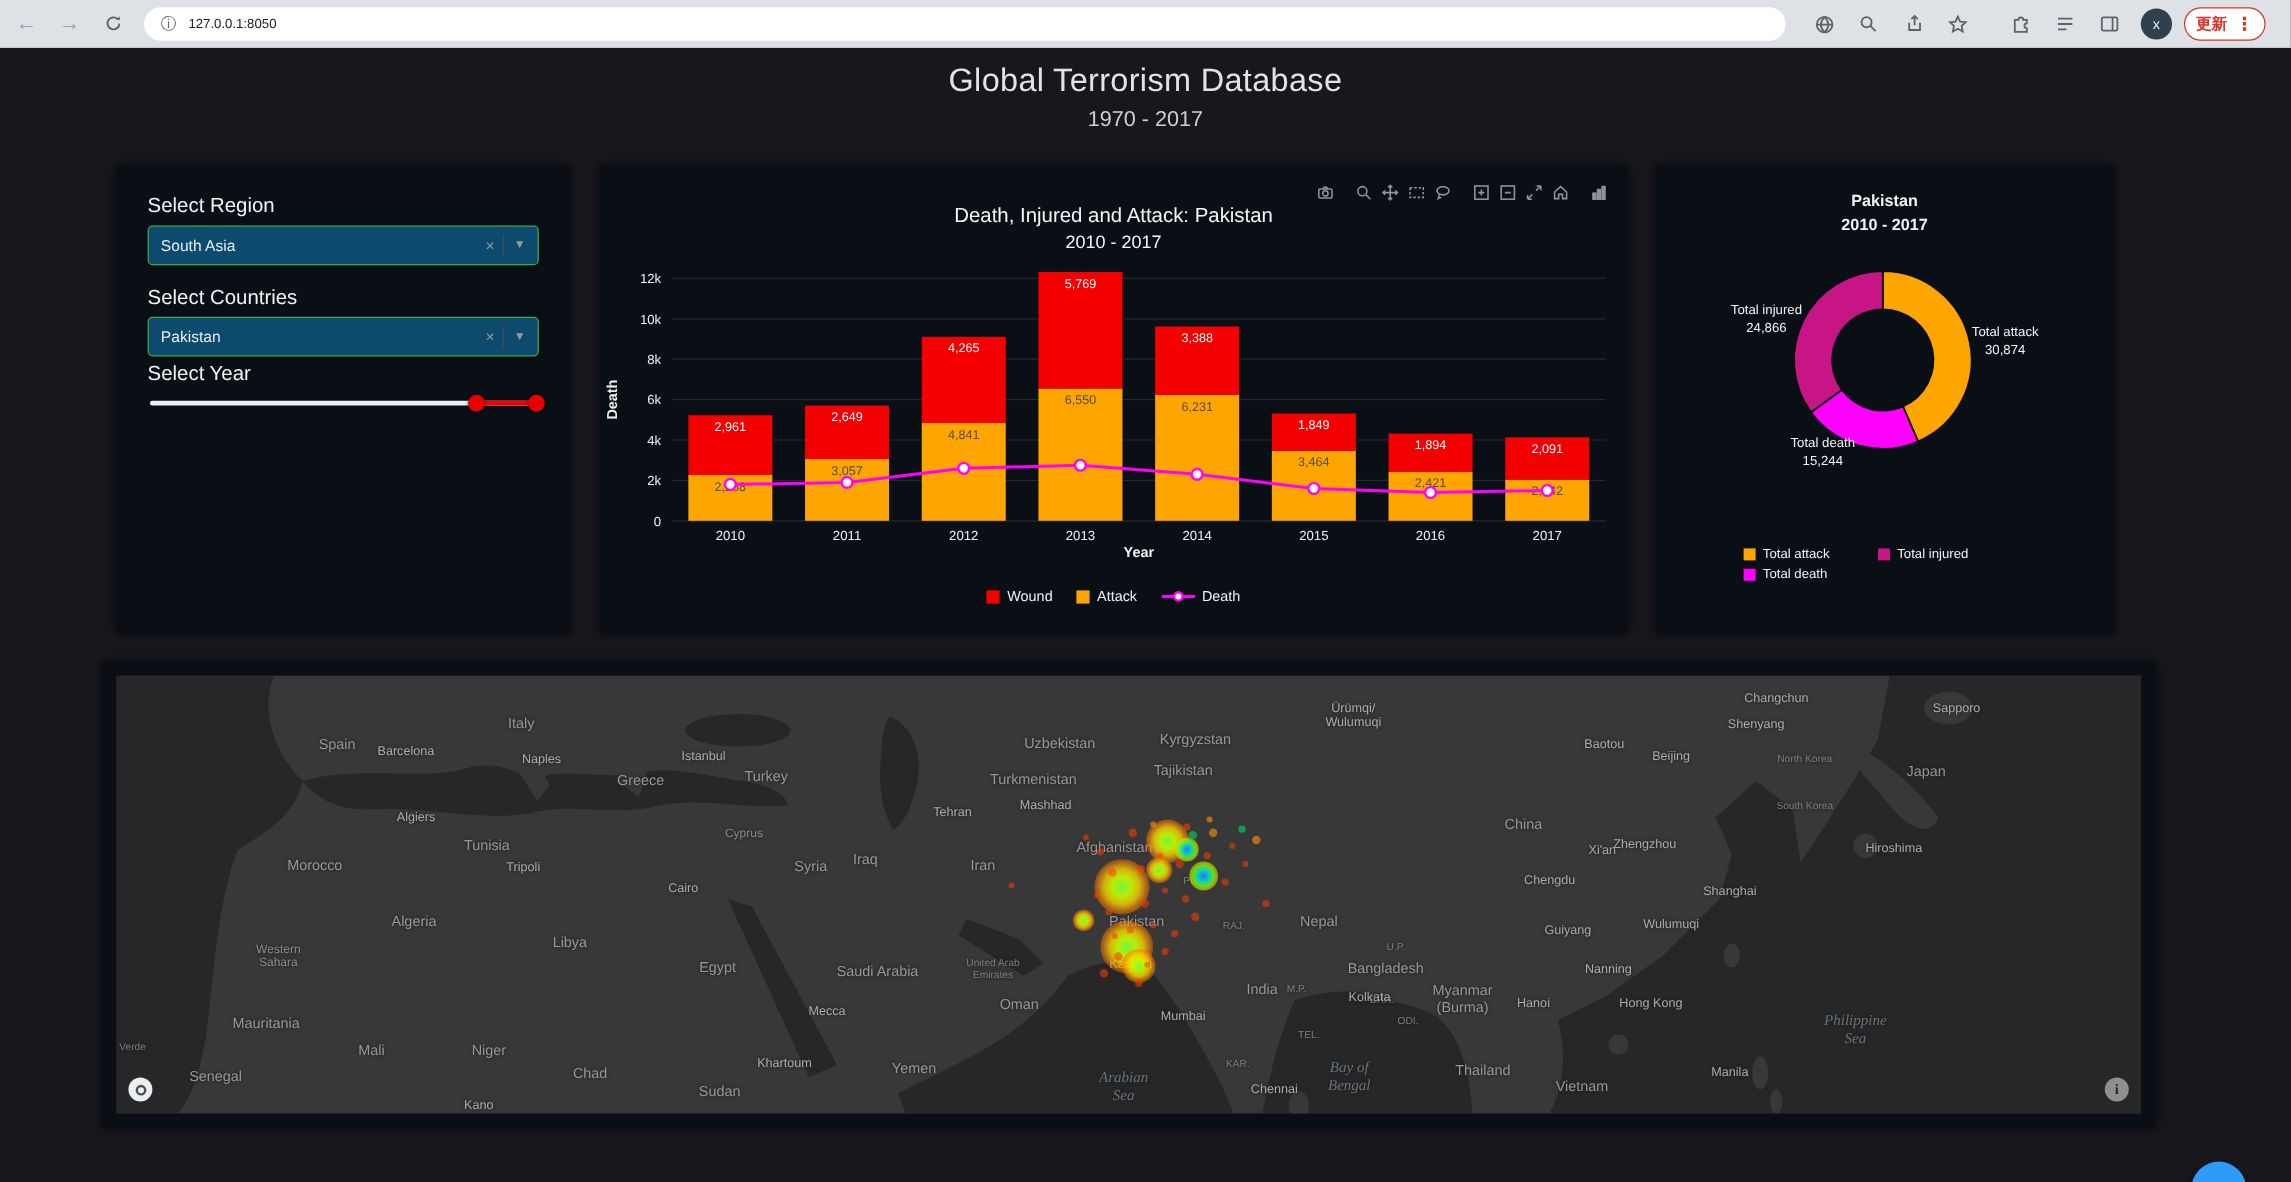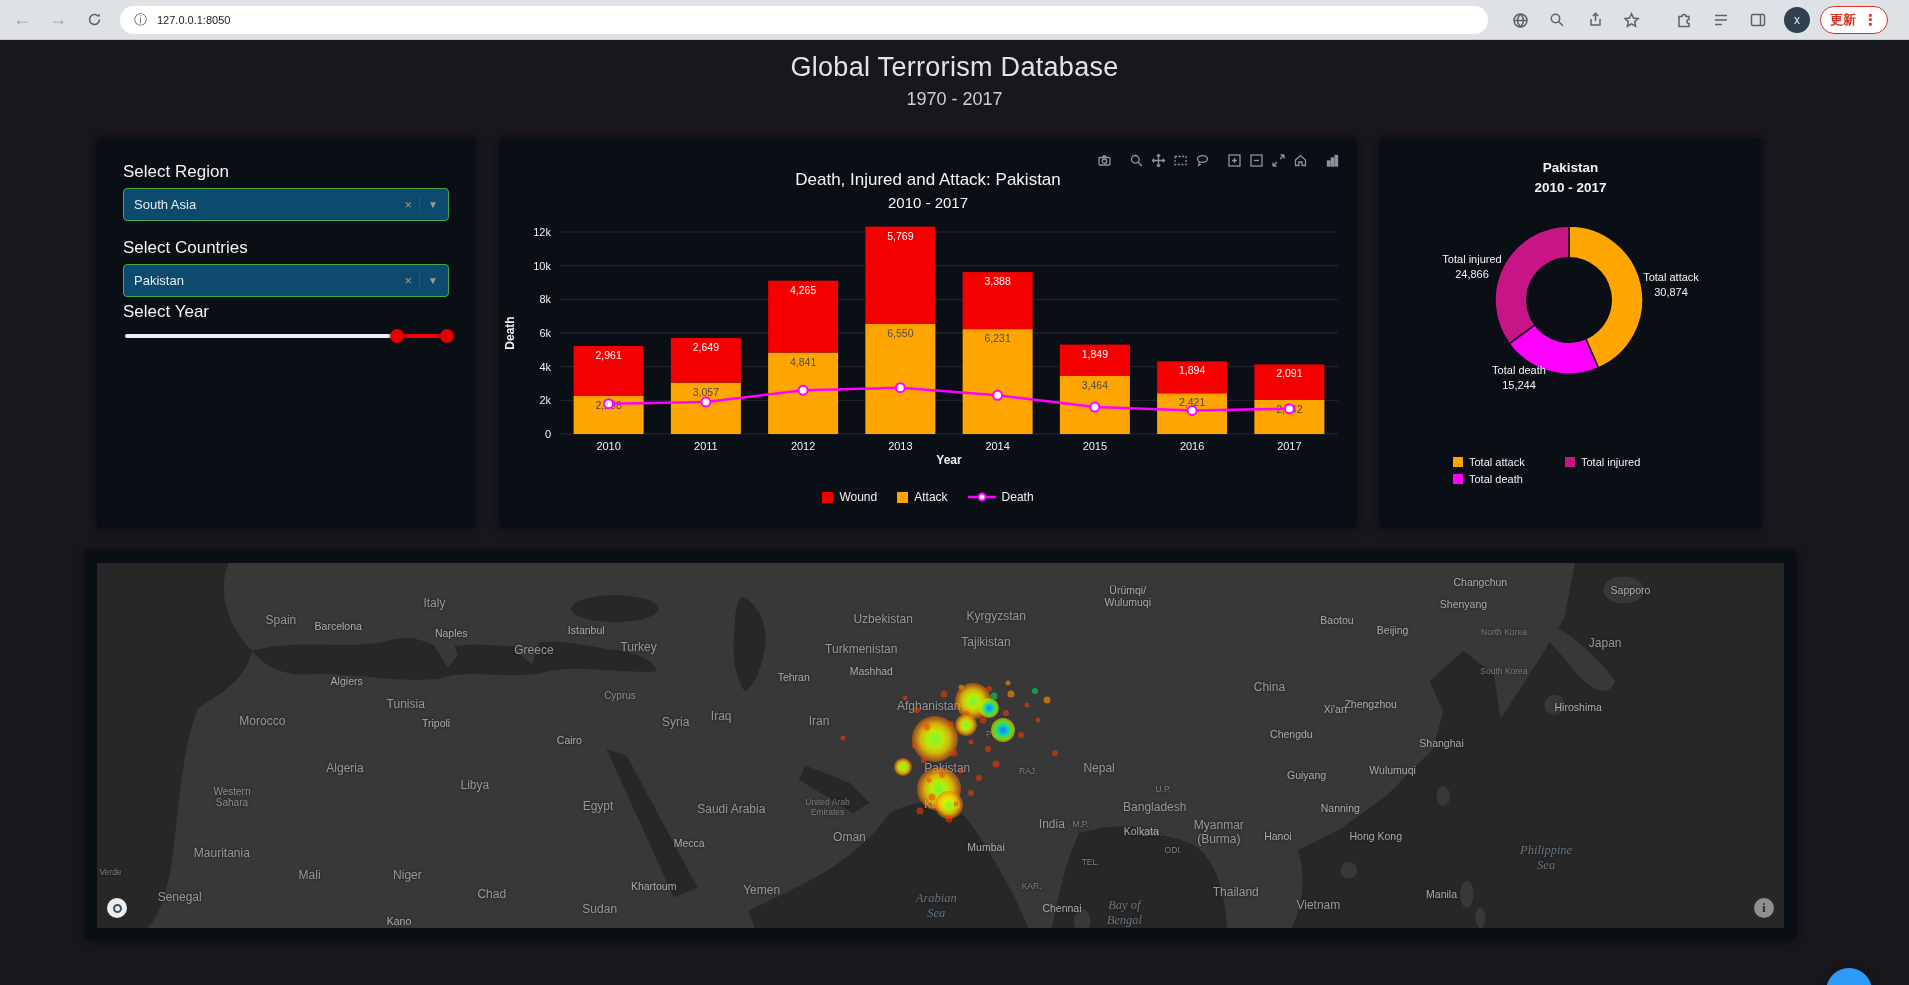--- a/index.html
+++ b/index.html
@@ -488,21 +488,21 @@
           <div class="map-label city" style="left: 81%; top: 11.3%;">Shenyang</div>
           <div class="map-label city" style="left: 82%; top: 5.3%;">Changchun</div>
           <div class="map-label tiny" style="left: 83.4%; top: 18.9%;">North Korea</div>
           <div class="map-label tiny" style="left: 83.4%; top: 29.6%;">South Korea</div>
           <div class="map-label city" style="left: 90.9%; top: 7.3%;">Sapporo</div>
           <div class="map-label country" style="left: 89.4%; top: 21.9%;">Japan</div>
           <div class="map-label city" style="left: 87.8%; top: 39.5%;">Hiroshima</div>
           <div class="map-label city" style="left: 79.7%; top: 90.7%;">Manila</div>
           <div class="map-label sea" style="left: 47.5%; top: 94%; margin-left: 38px;">Arabian
 Sea</div>
-          <div class="map-label sea" style="left: 60.9%; top: 91.4%; margin-top: 16px;">Bay of
+          <div class="map-label sea" style="left: 60.9%; top: 91.4%;">Bay of
 Bengal</div>
           <div class="map-label sea" style="left: 85.9%; top: 80.7%;">Philippine
 Sea</div>
           <div class="cluster hot" style="left: 51.9%; top: 37.8%; width: 36px; height: 36px;"></div>
           <div class="cluster cool" style="left: 52.9%; top: 39.8%; width: 20px; height: 20px;"></div>
           <div class="cluster hot" style="left: 49.7%; top: 48.3%; width: 46px; height: 46px;"></div>
           <div class="cluster hot" style="left: 51.5%; top: 44.5%; width: 22px; height: 22px;"></div>
           <div class="cluster cool" style="left: 53.7%; top: 45.8%; width: 24px; height: 24px;"></div>
           <div class="cluster hot" style="left: 47.8%; top: 55.8%; width: 18px; height: 18px;"></div>
           <div class="cluster hot" style="left: 49.9%; top: 61.8%; width: 44px; height: 44px;"></div>

